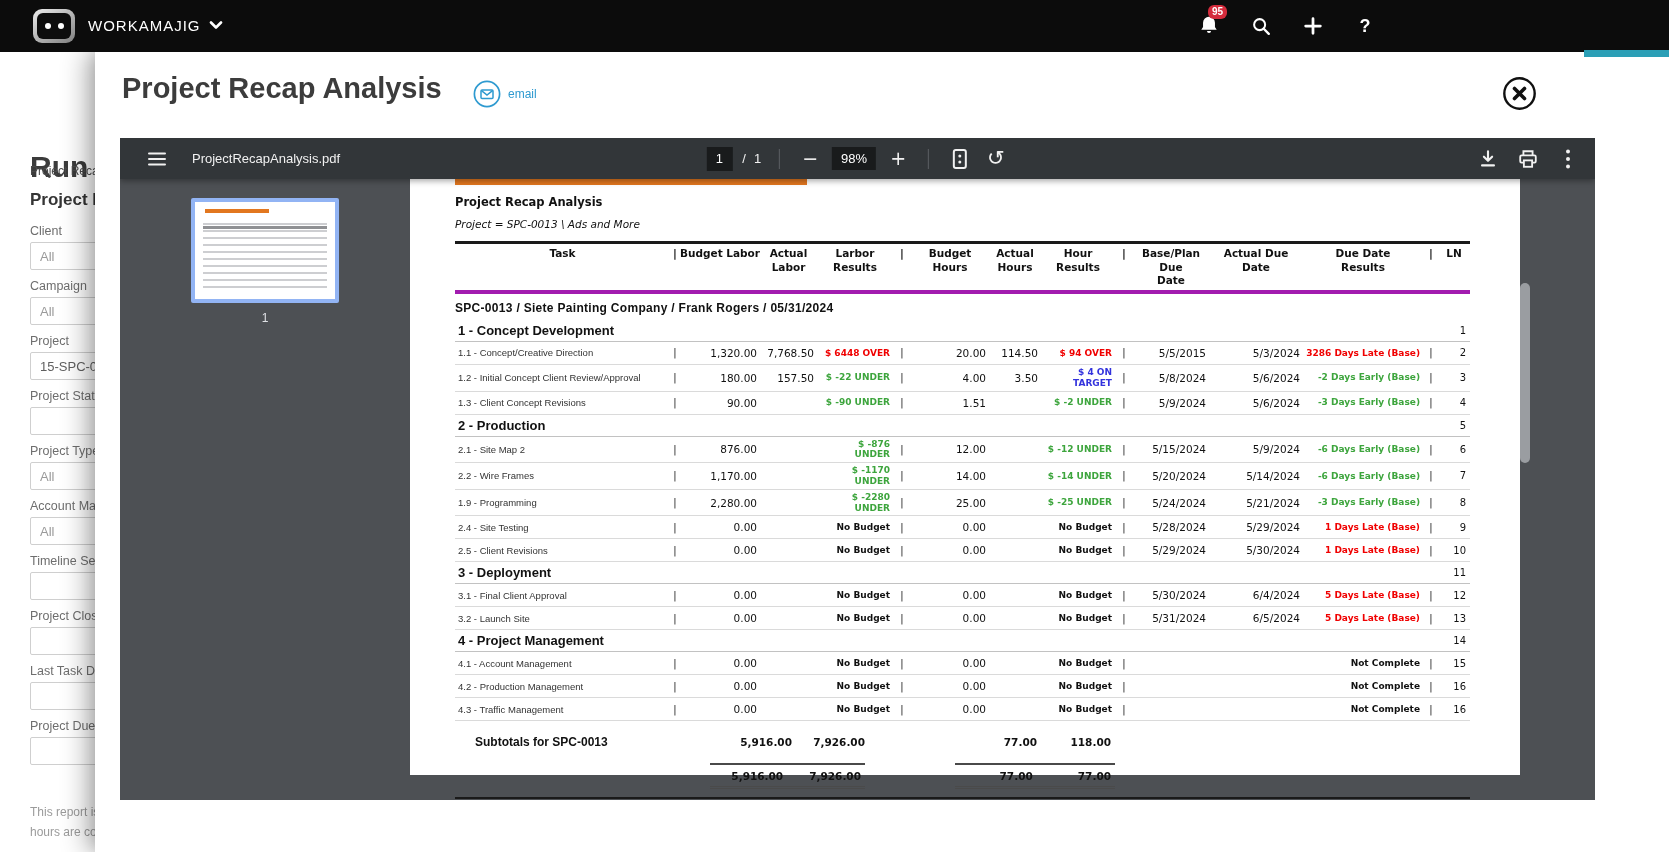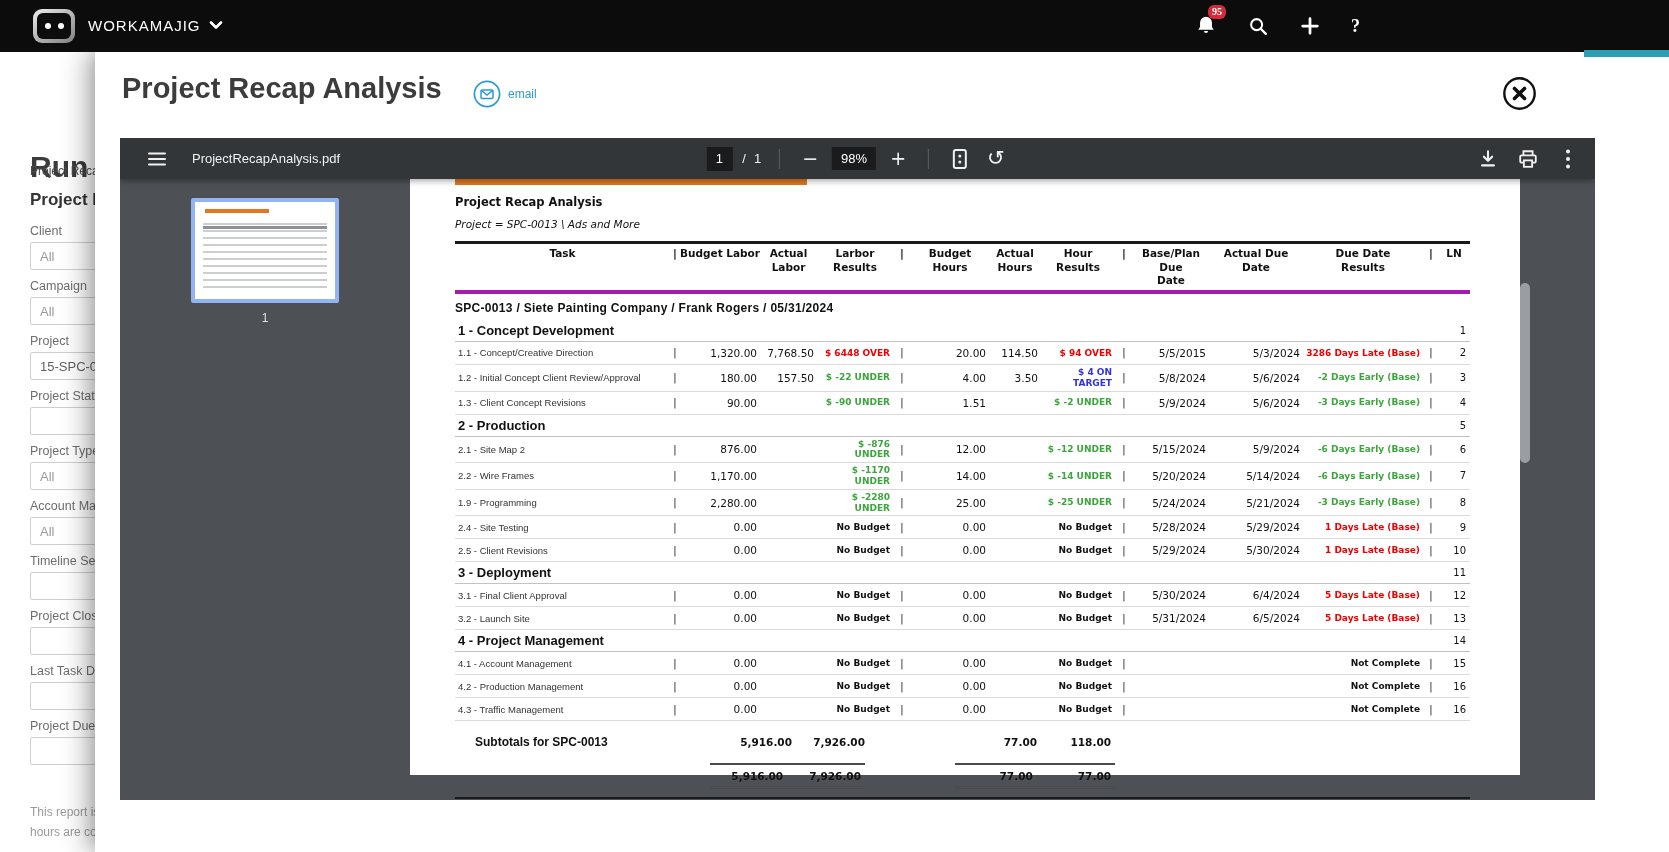--- a/index.html
+++ b/index.html
@@ -10,21 +10,21 @@
   
   .navbar { position:absolute; left:0; top:0; width:1669px; height:52px; background:#0c0c0c; z-index:30; }
   .logo { position:absolute; left:33px; top:9px; width:42px; height:34px; border-radius:9px;
     background:linear-gradient(145deg,#ededed,#7f7f7f); display:flex; align-items:center; justify-content:center; }
   .logo-inner { width:34px; height:26px; border-radius:6px; background:#0d0d0d;
     display:flex; gap:7px; align-items:center; justify-content:center; }
   .logo-eye { width:6px; height:6px; border-radius:50%; background:#fff; }
   .brand { position:absolute; left:88px; top:17px; color:#fff; font-size:15px; font-weight:normal;
     letter-spacing:1px; display:flex; align-items:center; gap:8px; }
   .nav-actions { position:absolute; left:1195px; top:0; height:52px; display:flex; gap:24px; align-items:center; }
-  .nav-btn { position:relative; width:28px; height:28px; display:flex; align-items:center; justify-content:flex-start;font-family:Liberation Serif, serif; }
+  .nav-btn { position:relative; width:28px; height:28px; display:flex; align-items:center; justify-content:center; }
   .nav-badge { position:absolute; top:-7px; left:13px; background:#d42b3c; color:#fff; font-size:10px;
     font-weight:bold; border-radius:6px; padding:1px 4px; line-height:12px; }
   .q-glyph { color:#fff; font-size:18px; font-weight:bold; }
 
   
   .teal-strip { position:absolute; left:1584px; top:50px; width:85px; height:7px; background:#2b9fb6; z-index:40; }
 
   
   .backdrop { position:absolute; left:0; top:52px; width:95px; height:800px; background:#fff; overflow:hidden; }
   .bd-title { position:absolute; left:30px; top:68px; font-size:30px; font-weight:bold; color:#3b3b3b; white-space:nowrap;margin-top:30px; }

